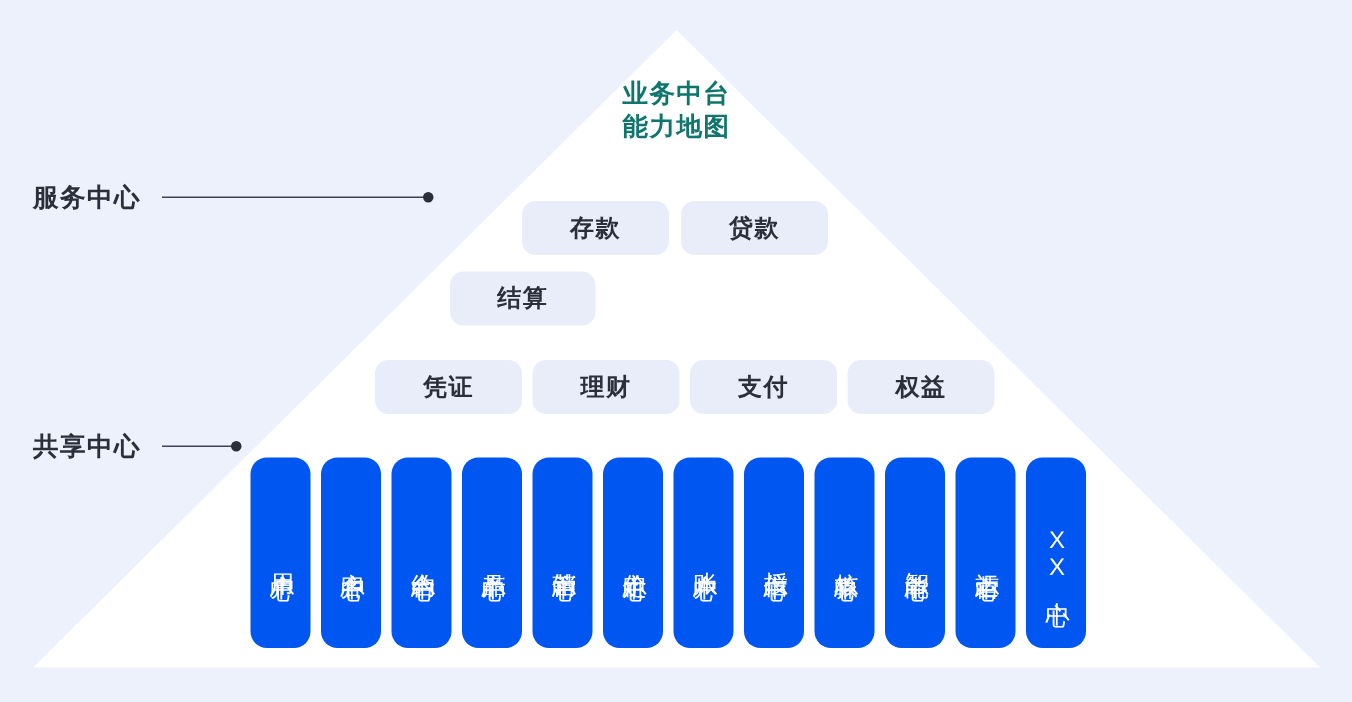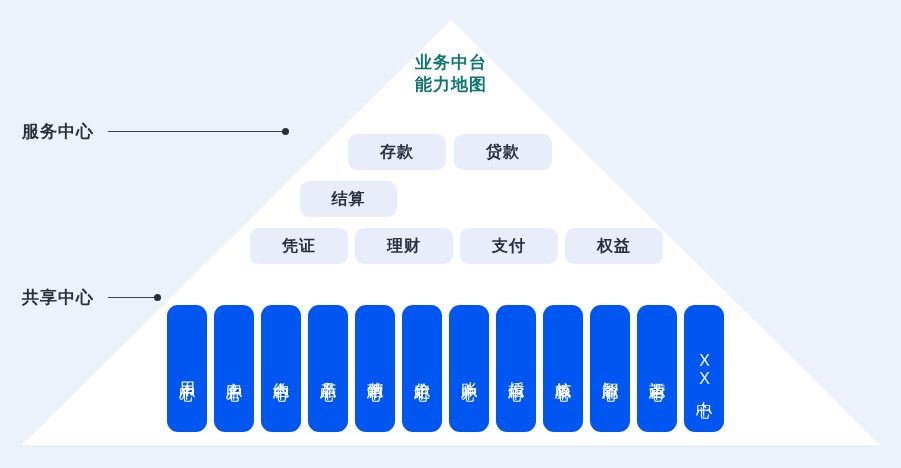--- a/index.html
+++ b/index.html
@@ -100,21 +100,21 @@
     font-weight: bold;
   }
   #pill-row-1 { left: 348px; top: 134px; }
   #pill-row-1 .pill { width: 98px; margin-right: 8px; }
   #pill-row-1 .pill:last-child { margin-right: 0; }
 
   #pill-row-2 { left: 300px; top: 181px; gap: 26px; }
   #pill-row-2 .pill { width: 97px; margin-right: 8px; }
   #pill-row-2 .pill:last-child { margin-right: 0; }
 
-  #pill-row-3 { left: 250px; top: 228px; }
+  #pill-row-3 { left: 250px; top: 240px; }
   #pill-row-3 .pill { width: 98px; margin-right: 7px; }
   #pill-row-3 .pill:last-child { margin-right: 0; }
 
   
   #card-row {
     position: absolute;
     left: 167px;
     top: 305px;
     display: flex;
   }

